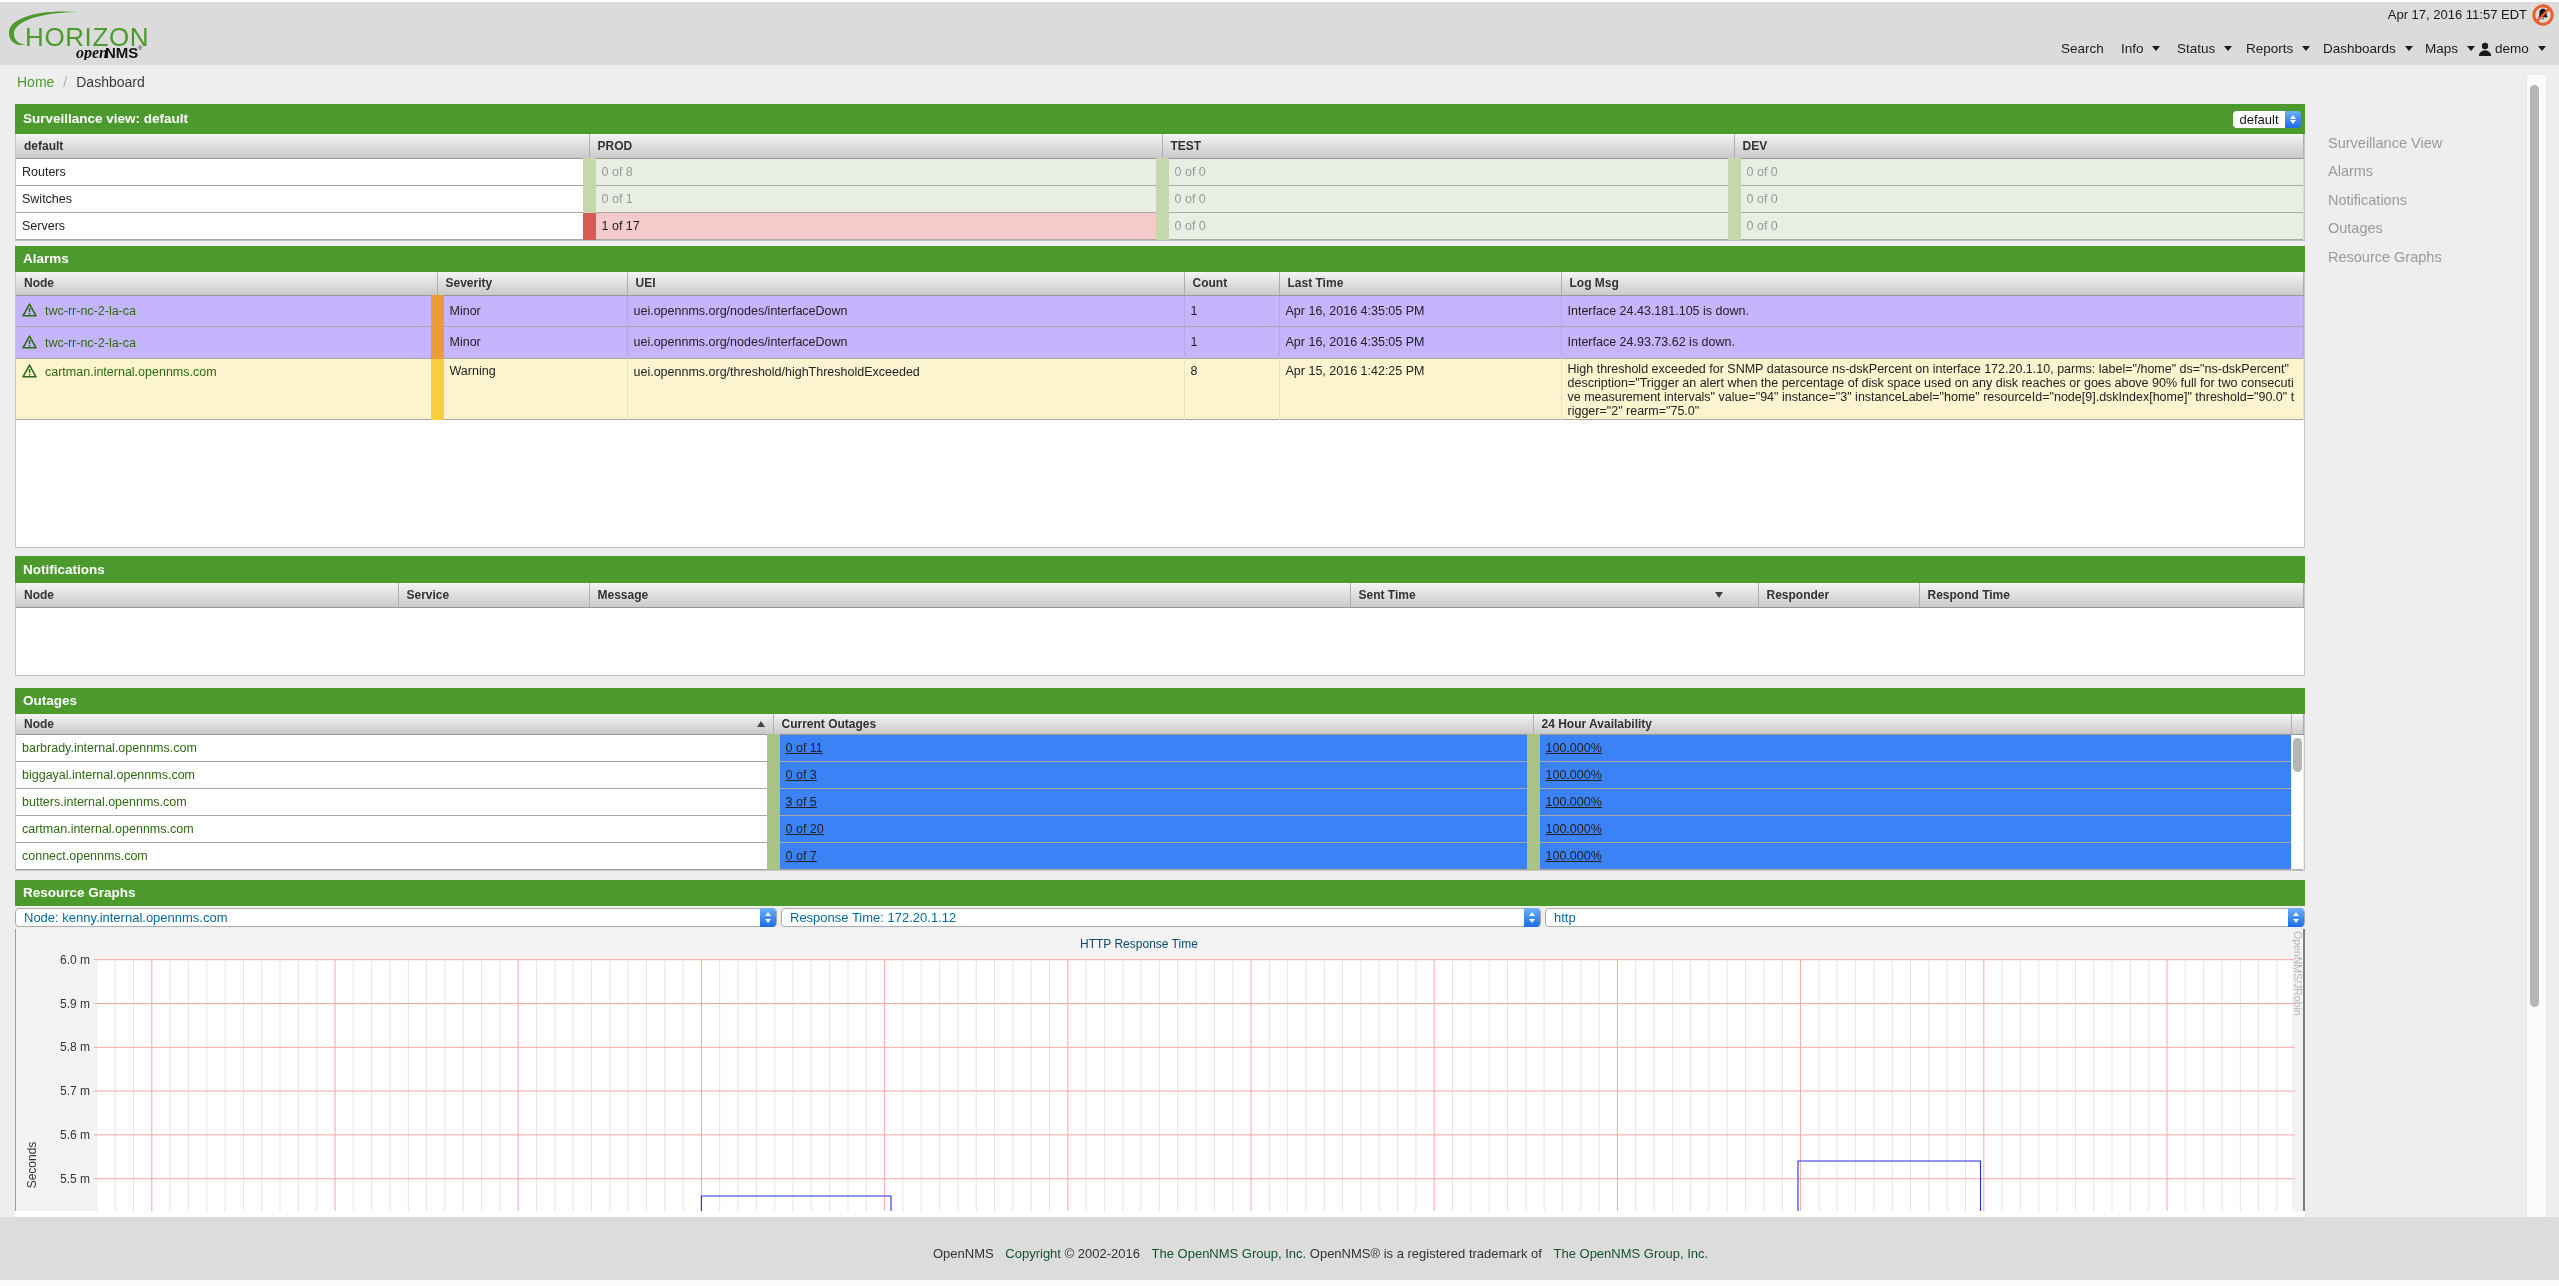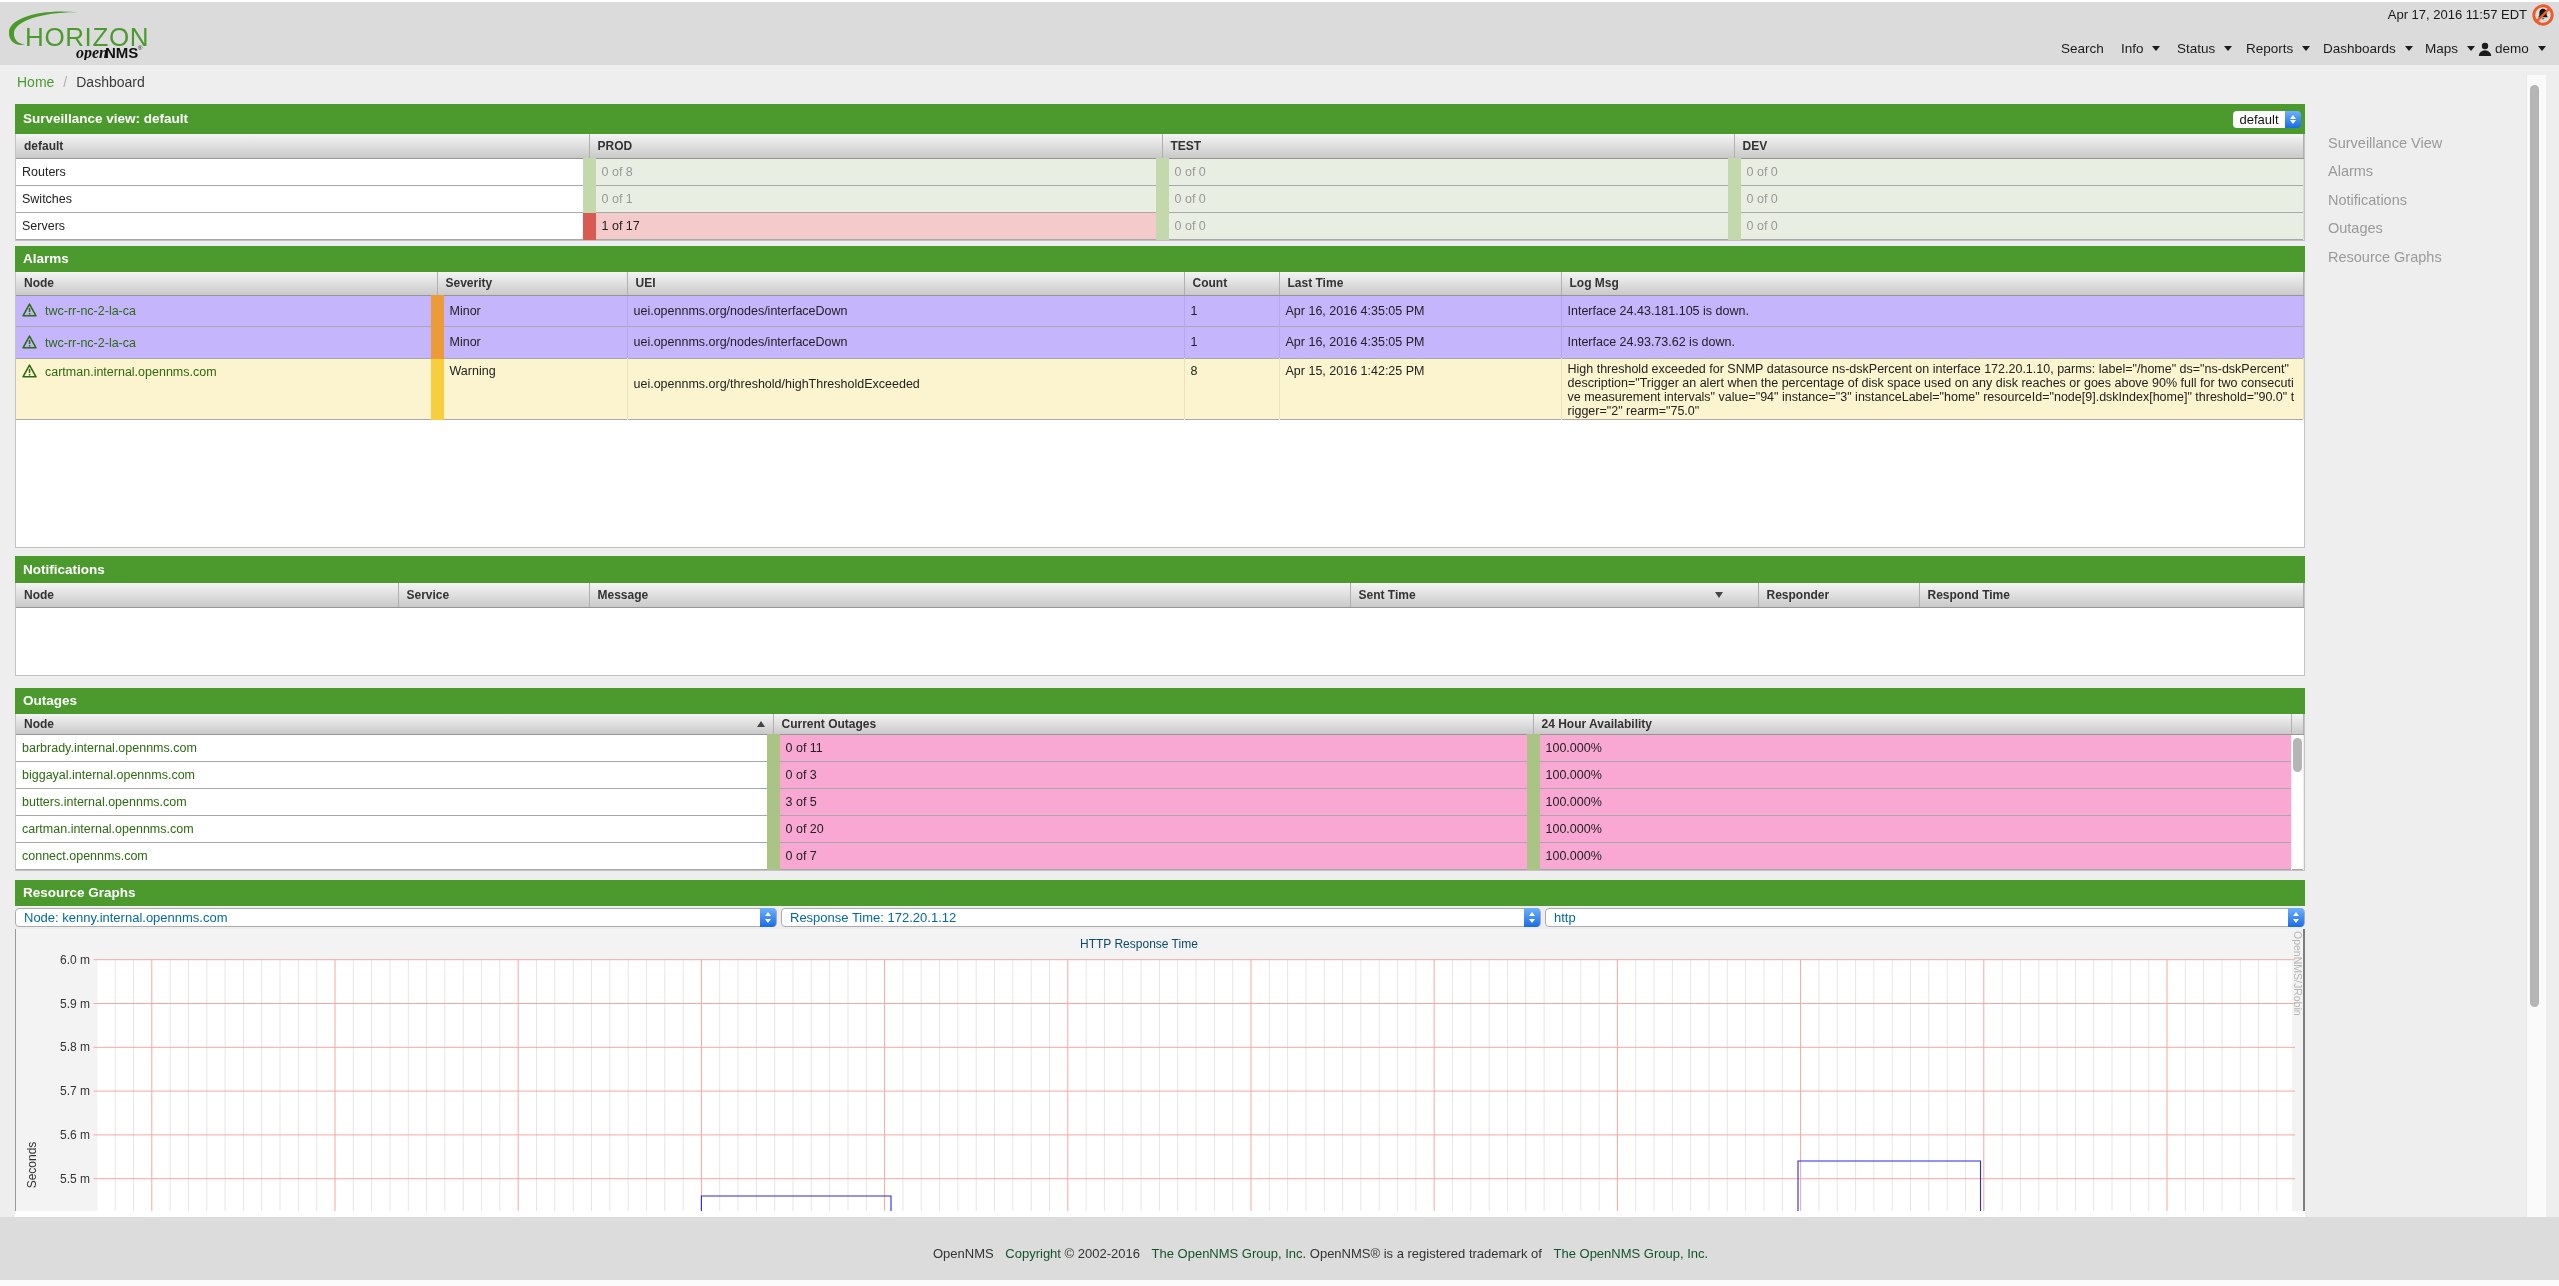--- a/index.html
+++ b/index.html
@@ -41,21 +41,21 @@
 .rowwarn { background:#fcf3cf; }
 
 #notif { top:556px; left:15px; width:2290px; }
 #notif .bar { height:27px; line-height:27px; }
 #notif th { height:24px; }
 
 #outages { top:688px; left:15px; width:2290px; }
 #outages .bar { height:26px; line-height:26px; }
 #outages th { height:20px; }
 #outages td { height:27px; }
-.cellout { background:#f9a8d4; border-left:13px solid #a9c484 !important; }
+.cellout { background:#3b82f6; border-left:13px solid #a9c484 !important;text-decoration:underline; }
 
 #resource { top:880px; left:15px; width:2290px; }
 #resource .bar { height:26px; line-height:26px; }
 .sel { position:absolute; top:28px; height:19px; background:#fff; border:1px solid #ababab; border-radius:4px; font-size:13px; color:#0369a1; line-height:17px; padding-left:8px; }
 .spin { position:absolute; right:0; top:-1px; width:16px; height:19px; background:linear-gradient(#6db1fb,#1a6be8); border-radius:0 4px 4px 0; }
 .spin:before { content:""; position:absolute; left:4.5px; top:4px; width:0; height:0; border-left:3.5px solid transparent; border-right:3.5px solid transparent; border-bottom:4px solid #fff; }
 .spin:after { content:""; position:absolute; left:4.5px; bottom:4px; width:0; height:0; border-left:3.5px solid transparent; border-right:3.5px solid transparent; border-top:4px solid #fff; }
 
 #sidebar { top:129px; left:2328px; font-size:14.5px; color:#9a9a9a; line-height:28.4px; }
 
@@ -186,21 +186,21 @@
             <td>Apr 16, 2016 4:35:05 PM</td>
             <td>Interface 24.93.73.62 is down.</td>
           </tr>
   <tr class="rowwarn" style="height:61px">
             <td style="vertical-align:top;padding-top:5px"><svg width="15" height="14" viewBox="0 0 15 14" style="vertical-align:-2px;margin-right:8px">
                 <path d="M7.5 1.2 L14 12.8 L1 12.8 Z" fill="none" stroke="#2d6a12" stroke-width="1.6" stroke-linejoin="round"></path>
                 <rect x="6.8" y="5" width="1.5" height="4" fill="#2d6a12"></rect>
                 <rect x="6.8" y="10" width="1.5" height="1.5" fill="#2d6a12"></rect>
               </svg><a class="green" href="#">cartman.internal.opennms.com</a></td>
             <td class="sevwarn" style="vertical-align:top;padding-top:5px">Warning</td>
-            <td style="vertical-align:top;padding-top:18px">uei.opennms.org/threshold/highThresholdExceeded</td>
+            <td style="vertical-align:top;padding-top:6px">uei.opennms.org/threshold/highThresholdExceeded</td>
             <td style="vertical-align:top;padding-top:5px">8</td>
             <td style="vertical-align:top;padding-top:5px">Apr 15, 2016 1:42:25 PM</td>
             <td style="vertical-align:top;padding-top:3px;line-height:14px;word-break:break-all">High threshold exceeded for SNMP datasource ns-dskPercent on interface 172.20.1.10, parms: label="/home" ds="ns-dskPercent" description="Trigger an alert when the percentage of disk space used on any disk reaches or goes above 90% full for two consecutive measurement intervals" value="94" instance="3" instanceLabel="home" resourceId="node[9].dskIndex[home]" threshold="90.0" trigger="2" rearm="75.0"</td>
           </tr>
  </tbody>
       </table>
  </div>
 </div>
 
 <div class="abs" id="notif">

